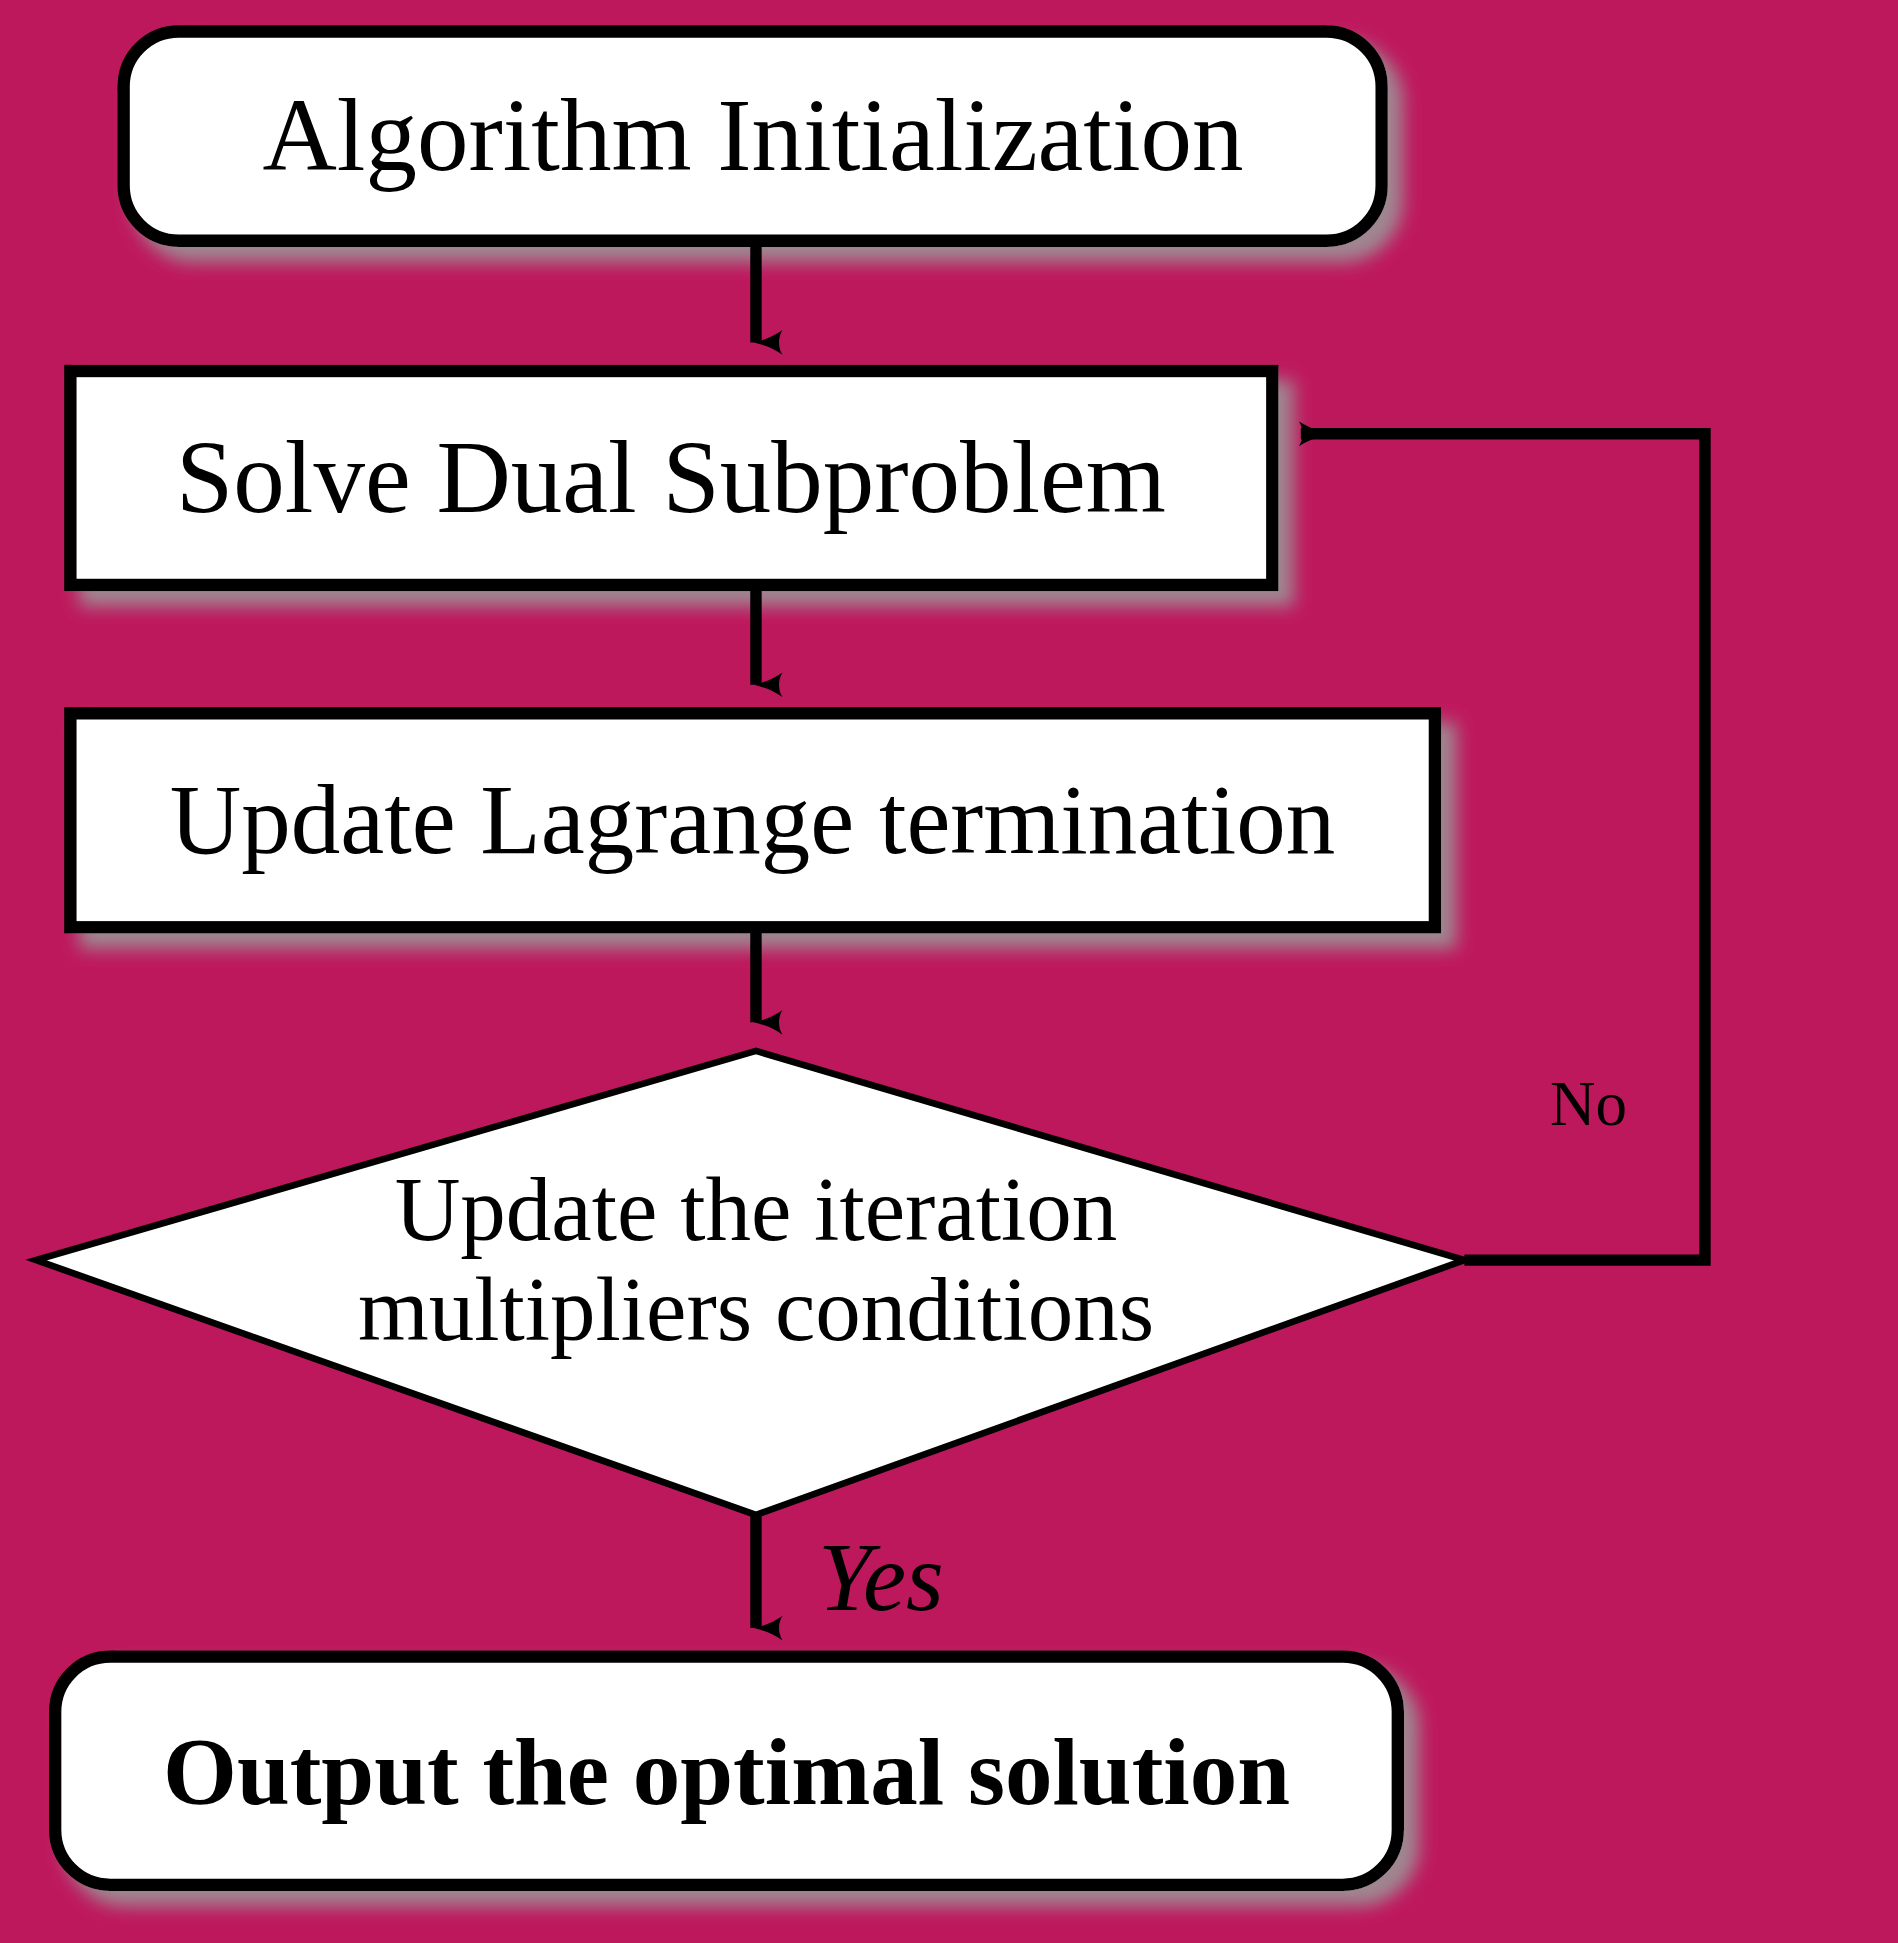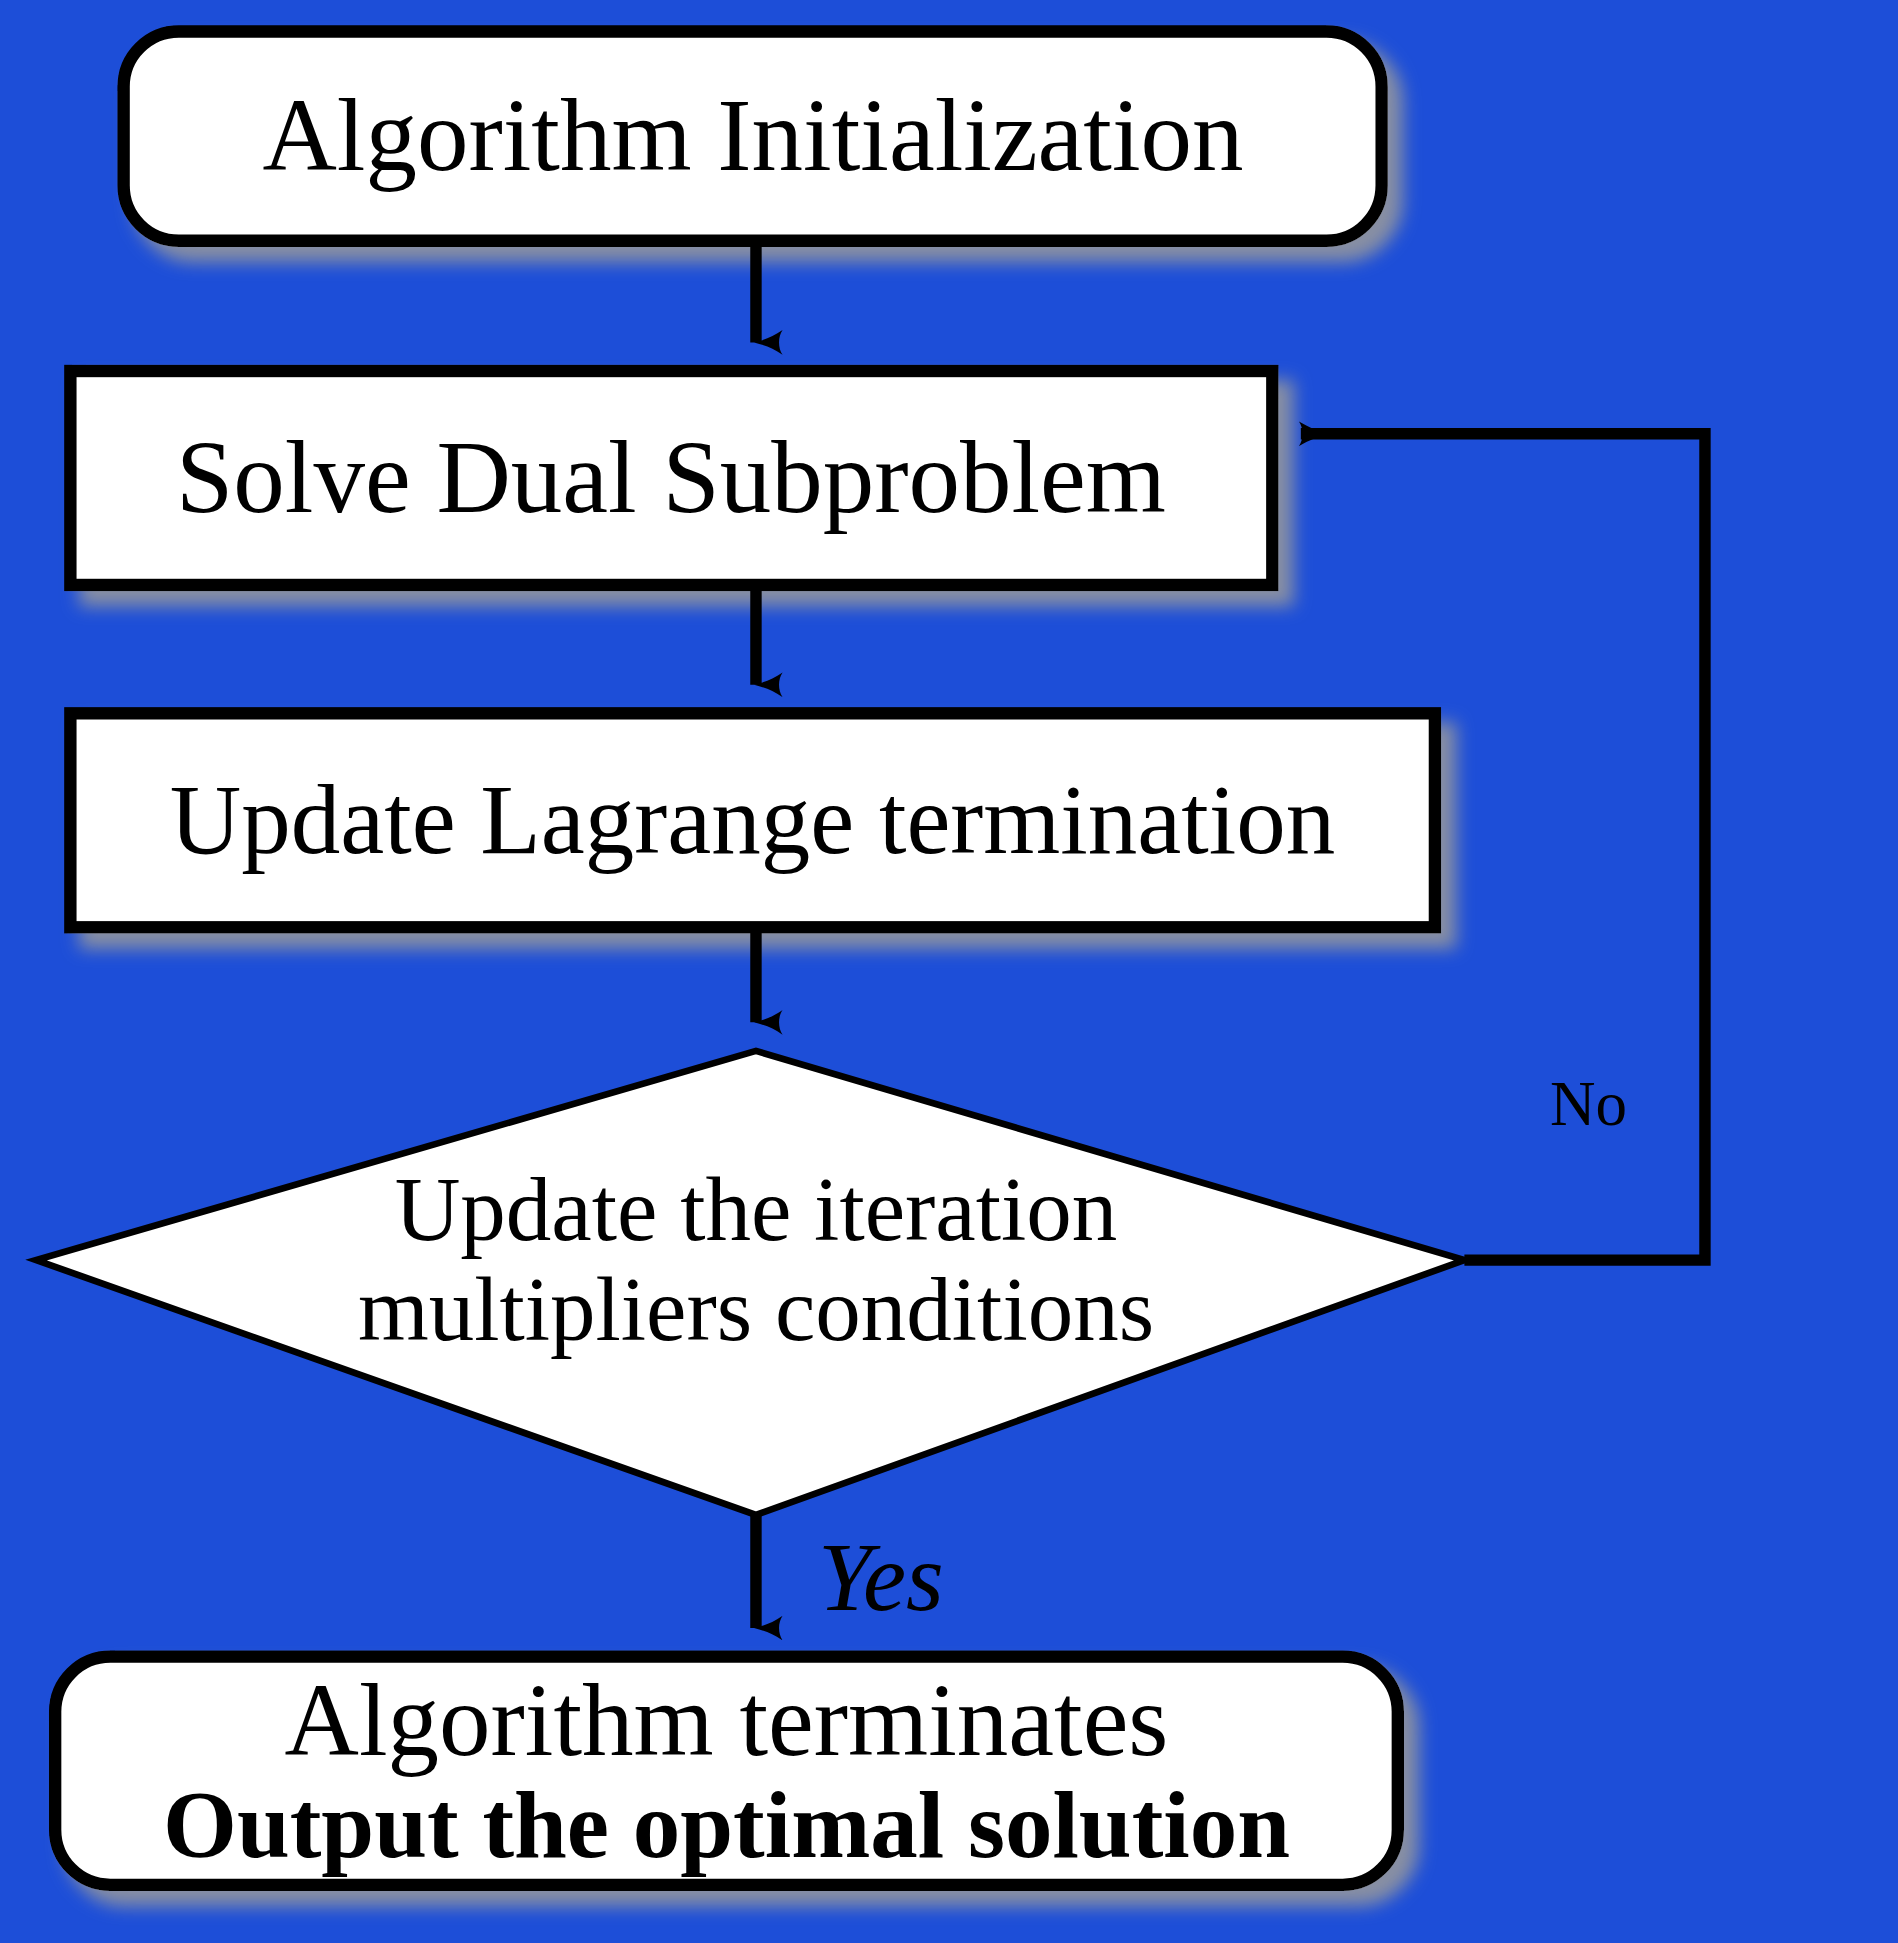--- a/index.html
+++ b/index.html
@@ -8,21 +8,21 @@
     padding: 0;
     background: #ffffff;
   }
   body {
     font-family: "Liberation Serif", "DejaVu Serif", serif;
   }
   #canvas {
     position: relative;
     width: 1898px;
     height: 1943px;
-    background: #1d4ed8;
+    background: #be185d;
     overflow: hidden;
   }
   #flow-svg {
     position: absolute;
     left: 0;
     top: 0;
     width: 1898px;
     height: 1943px;
   }
   .node-label {
@@ -126,21 +126,20 @@
   <div class="node-label" id="label-update">
     <span class="line1">Update Lagrange termination</span>
   </div>
 
   <div class="node-label" id="label-decision">
     <span class="line1">Update the iteration</span>
     <span class="line2">multipliers conditions</span>
   </div>
 
   <div class="node-label" id="label-end">
-    <span class="line1">Algorithm terminates</span>
     <span class="line2">Output the optimal solution</span>
   </div>
 
   <div class="edge-label" id="label-no">No</div>
 
   <div class="edge-label" id="label-yes">Yes</div>
 
 </div>
 
 

